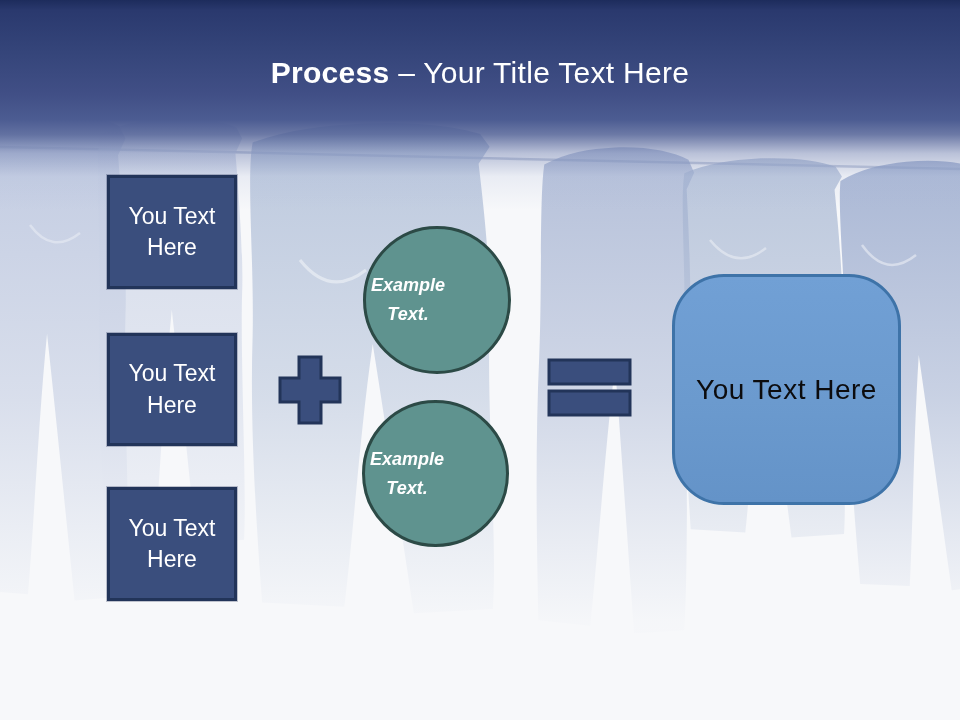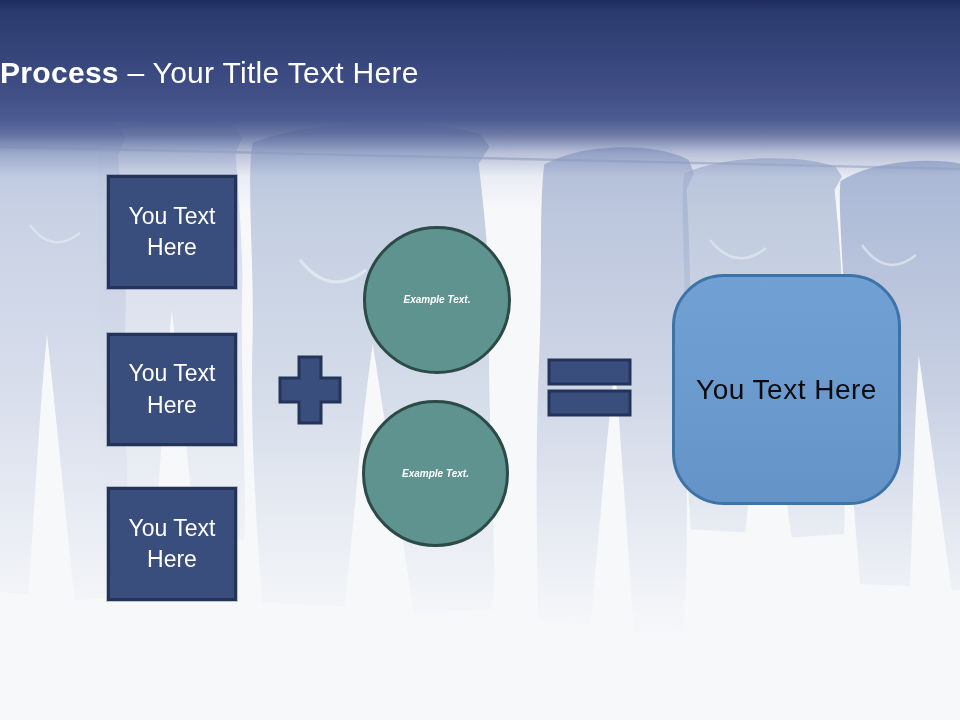--- a/index.html
+++ b/index.html
@@ -31,21 +31,21 @@
       #35457a 25%,
       #414f86 45%,
       #4c5c92 57%,
       rgba(77,93,147,0.82) 64%,
       rgba(110,126,175,0.45) 73%,
       rgba(170,182,215,0.18) 84%,
       rgba(247,248,250,0) 100%);
   }
   .title{
     position:absolute;left:0;top:56px;width:960px;
-    text-align:left;color:#ffffff;font-size:30px;letter-spacing:.3px;
+    text-align:center;color:#ffffff;font-size:30px;letter-spacing:.3px;
     white-space:nowrap;
   }
   .title .em{font-weight:bold;}
   
   .navy-box{
     position:absolute;left:107px;width:130px;height:114px;
     background:#3a4e7d;border:3px solid #223459;box-sizing:border-box;
     display:flex;align-items:center;justify-content:center;text-align:center;
     color:#ffffff;font-size:23px;line-height:1.35;
     box-shadow:0 0 0 1px rgba(20,32,70,.25);
@@ -54,22 +54,22 @@
   .box1{top:175px;}
   .box2{top:333px;height:113px;}
   .box3{top:487px;}
   
   .plus{position:absolute;left:278px;top:355px;}
   .equals{position:absolute;left:547px;top:358px;}
   
   .teal-circle{
     position:absolute;width:148px;height:148px;border-radius:50%;
     background:#5f938f;border:3px solid #2c4a46;box-sizing:border-box;
-    display:flex;align-items:center;justify-content:center;text-align:center;
-    color:#ffffff;font-size:10px;font-weight:bold;font-style:italic;line-height:1.6;
+    display:flex;align-items:center;text-align:center;
+    color:#ffffff;font-size:18px;font-weight:bold;font-style:italic;line-height:1.6;
   }
   .teal-circle .txt{width:84px;}
   .circ1{left:363px;top:226px;}
   .circ2{left:362px;top:400px;width:147px;height:147px;}
   
   .result{
     position:absolute;left:672px;top:274px;width:229px;height:231px;
     border-radius:52px;box-sizing:border-box;
     background:linear-gradient(180deg,#71a0d5 0%,#6b9ace 55%,#6493c8 100%);
     border:3px solid #3e73a8;

